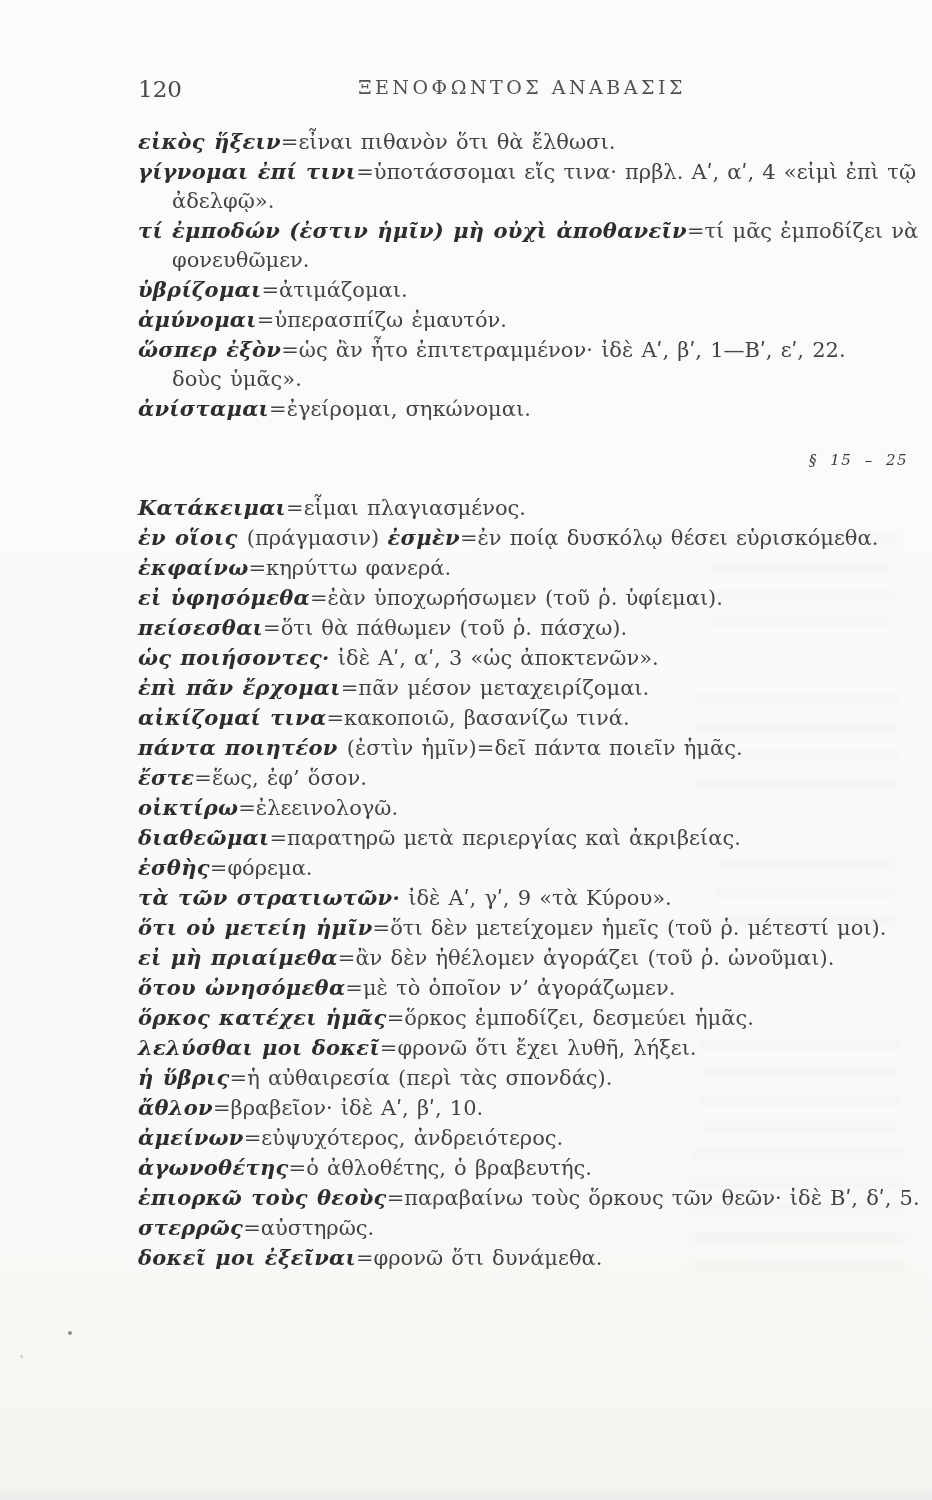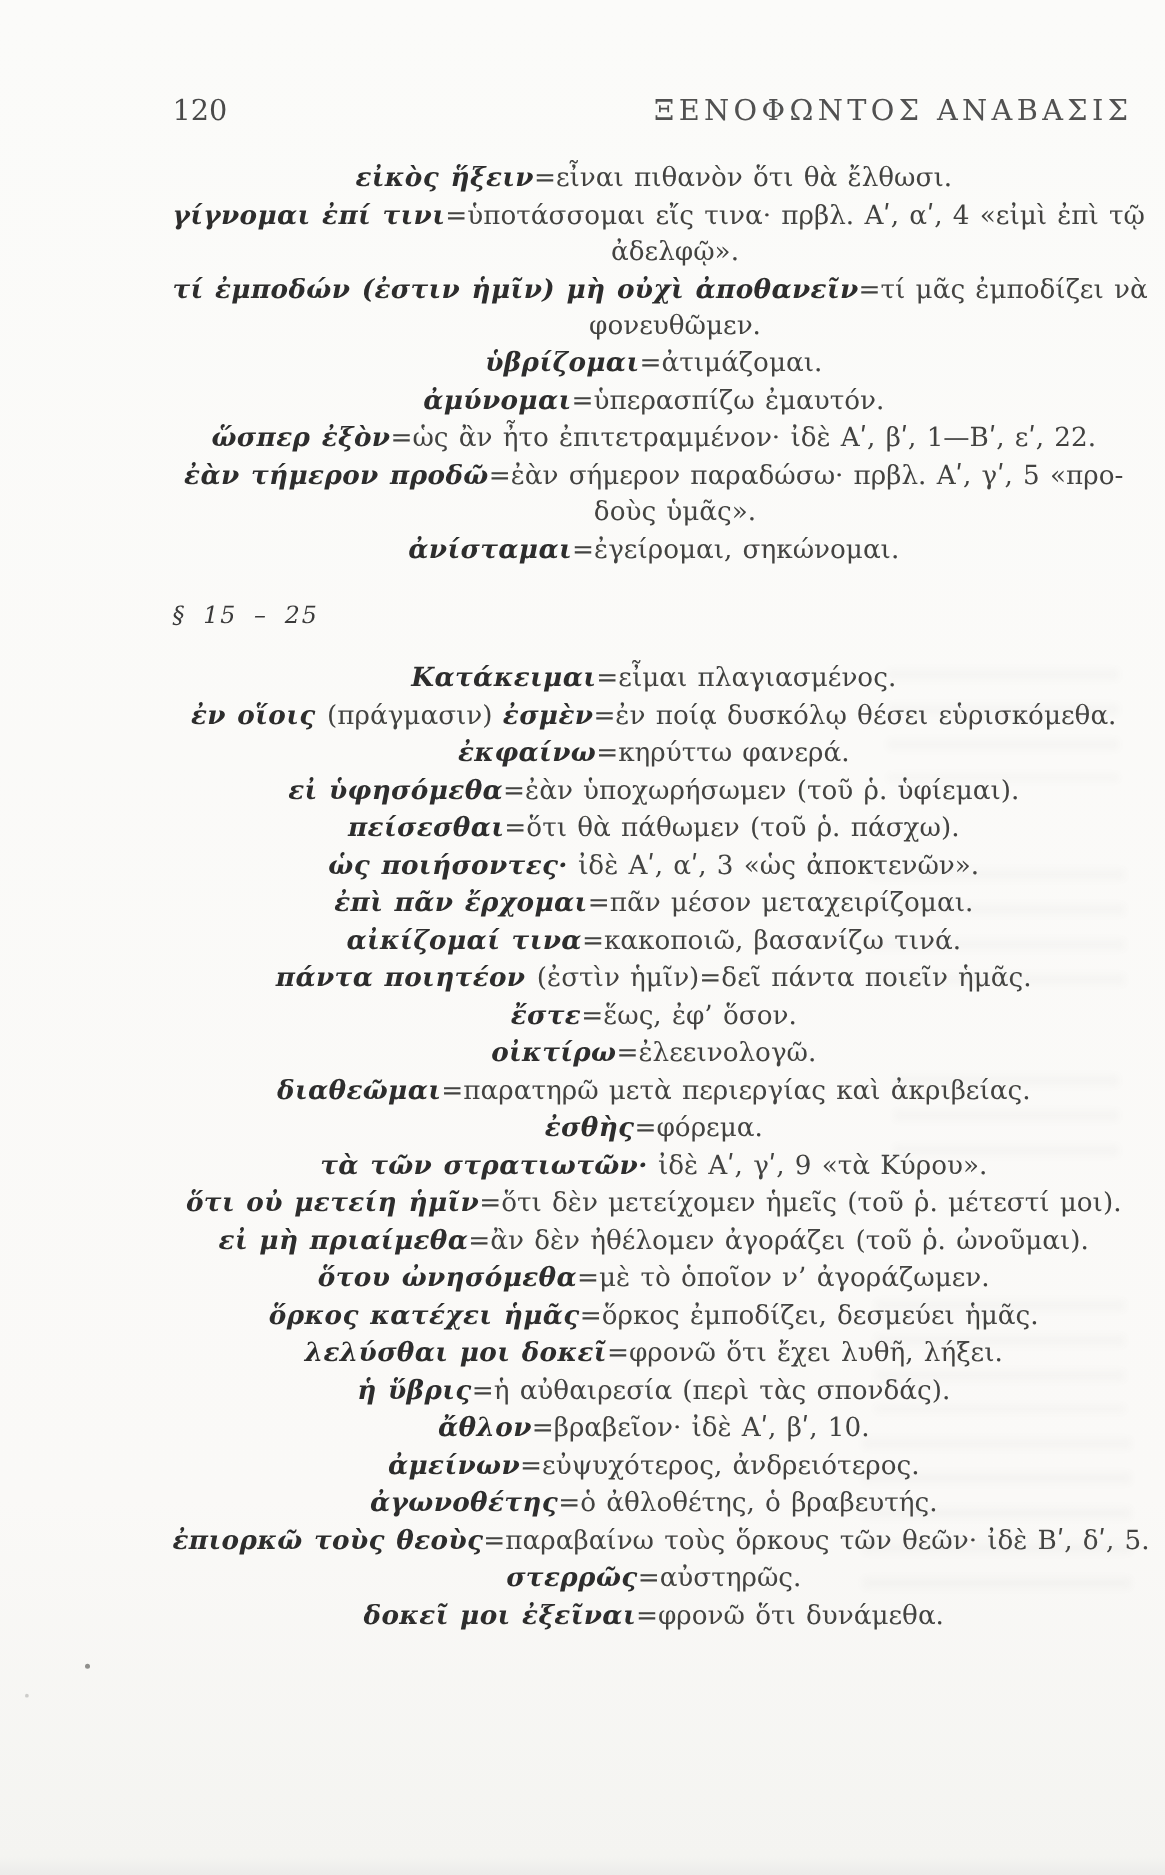--- a/index.html
+++ b/index.html
@@ -17,48 +17,47 @@
   .page-header {
     position: absolute;
     top: 76px; left: 138px; width: 768px; height: 30px;
   }
   .page-number {
     position: absolute; left: 0; top: 0;
     font-size: 23px; color: #4a4a4a;
   }
   .running-title {
     position: absolute; left: 0; right: 0; top: 0;
-    text-align: right;
-    font-size: 23px; color: #515151;
+    text-align: center;
+    font-size: 19px; color: #515151;
     letter-spacing: 3.5px;
   }
   .page-body {
     position: absolute;
     left: 138px; top: 127px; width: 770px;
   }
   .line {
     white-space: nowrap;
     font-size: 21px;
     line-height: 29px;
     color: #3e3e3e;
     word-spacing: 1.5px;
-    text-align: center;
   }
   .line.indent { padding-left: 34px; }
   .lemma {
     font-weight: 700;
     font-style: italic;
     color: #2d2d2d;
     letter-spacing: 0.3px;
   }
   .def { color: #434341; }
   .section-heading {
-    text-align: left;
+    text-align: right;
     font-style: italic;
-    font-size: 19px;
+    font-size: 15px;
     color: #3a3a3a;
     letter-spacing: 1.5px;
     margin: 27px 0 24px 0;
     word-spacing: 6px;
   }
   
   .bleed {
     position: absolute;
     background: repeating-linear-gradient(
       180deg,
@@ -87,21 +86,20 @@
   <div class="page-body">
     <div id="glossary-before">
         <div class="line"><span class="lemma">εἰκὸς ἥξειν</span><span class="def">=εἶναι πιθανὸν ὅτι θὰ ἔλθωσι.</span></div>
         <div class="line"><span class="lemma">γίγνομαι ἐπί τινι</span><span class="def">=ὑποτάσσομαι εἴς τινα· πρβλ. Αʹ, αʹ, 4 «εἰμὶ ἐπὶ τῷ</span></div>
         <div class="line indent"><span class="def">ἀδελφῷ».</span></div>
         <div class="line"><span class="lemma">τί ἐμποδών (ἐστιν ἡμῖν) μὴ οὐχὶ ἀποθανεῖν</span><span class="def">=τί μᾶς ἐμποδίζει νὰ</span></div>
         <div class="line indent"><span class="def">φονευθῶμεν.</span></div>
         <div class="line"><span class="lemma">ὑβρίζομαι</span><span class="def">=ἀτιμάζομαι.</span></div>
         <div class="line"><span class="lemma">ἀμύνομαι</span><span class="def">=ὑπερασπίζω ἐμαυτόν.</span></div>
         <div class="line"><span class="lemma">ὥσπερ ἐξὸν</span><span class="def">=ὡς ἂν ἦτο ἐπιτετραμμένον· ἰδὲ Αʹ, βʹ, 1—Βʹ, εʹ, 22.</span></div>
-        <div class="line"><span class="lemma">ἐὰν τήμερον προδῶ</span><span class="def">=ἐὰν σήμερον παραδώσω· πρβλ. Αʹ, γʹ, 5 «προ-</span></div>
         <div class="line indent"><span class="def">δοὺς ὑμᾶς».</span></div>
         <div class="line"><span class="lemma">ἀνίσταμαι</span><span class="def">=ἐγείρομαι, σηκώνομαι.</span></div>
       </div>
     <div class="section-heading">§ 15 – 25</div>
     <div id="glossary-after">
         <div class="line"><span class="lemma">Κατάκειμαι</span><span class="def">=εἶμαι πλαγιασμένος.</span></div>
         <div class="line"><span class="lemma">ἐν οἵοις </span><span class="def">(πράγμασιν) </span><span class="lemma">ἐσμὲν</span><span class="def">=ἐν ποίᾳ δυσκόλῳ θέσει εὑρισκόμεθα.</span></div>
         <div class="line"><span class="lemma">ἐκφαίνω</span><span class="def">=κηρύττω φανερά.</span></div>
         <div class="line"><span class="lemma">εἰ ὑφησόμεθα</span><span class="def">=ἐὰν ὑποχωρήσωμεν (τοῦ ῥ. ὑφίεμαι).</span></div>
         <div class="line"><span class="lemma">πείσεσθαι</span><span class="def">=ὅτι θὰ πάθωμεν (τοῦ ῥ. πάσχω).</span></div>

